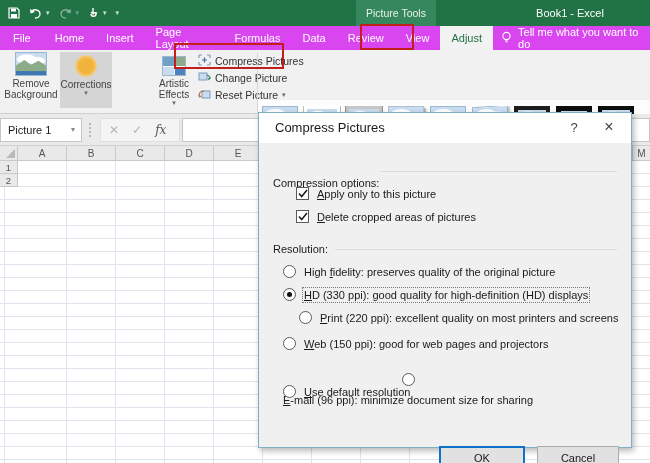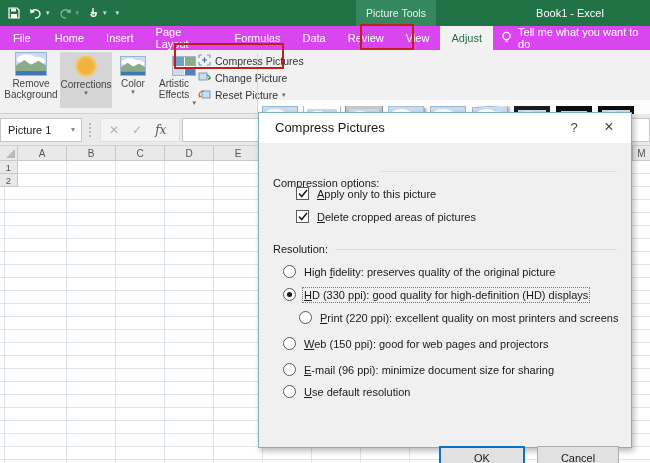--- a/index.html
+++ b/index.html
@@ -188,28 +188,21 @@
       <svg class="scene" width="32" height="24" style="border:1px solid #9ab6d0">
           <use href="#scene"></use>
         </svg>
       <span class="lbl">Remove Background</span>
     </div>
     <div class="bigbtn" style="left:60px; width:52px; background:#d5d5d5;">
       <span class="sun"></span>
       <span class="lbl">Corrections</span>
       <span class="arrow-s">▾</span>
     </div>
-    <div class="bigbtn" style="left:114px; width:38px;">
-      <svg class="scene" width="26" height="20" style="margin-top:4px;border:1px solid #9ab6d0">
-          <use href="#scene"></use>
-        </svg>
-      <span class="lbl">Color</span>
-      <span class="arrow-s">▾</span>
-    </div>
-    <div class="bigbtn" style="left:152px; width:44px;align-items:flex-end;">
+    <div class="bigbtn" style="left:152px; width:44px;">
       <span class="tiles">
           <i style="background:#6fa0c8"></i>
           <i style="background:#8cab88"></i>
           <i style="background:#c9dcf0"></i>
           <i style="background:#4f81bd"></i>
         </span>
       <span class="lbl">Artistic Effects</span>
       <span class="arrow-s">▾</span>
     </div>
 
@@ -353,21 +346,21 @@
         <span class="lab focus"><span></span><span class="key">H</span><span>D (330 ppi): good quality for high-definition (HD) displays</span></span>
       </div>
       <div class="opt" style="left:24px; top:168px;padding-left:16px;">
         <span class="rad"></span>
         <span class="lab"><span></span><span class="key">P</span><span>rint (220 ppi): excellent quality on most printers and screens</span></span>
       </div>
       <div class="opt" style="left:24px; top:194px;">
         <span class="rad"></span>
         <span class="lab"><span></span><span class="key">W</span><span>eb (150 ppi): good for web pages and projectors</span></span>
       </div>
-      <div class="opt" style="left:24px; top:220px;">
+      <div class="opt" style="left:24px; top:230px;flex-direction:column;">
         <span class="rad"></span>
         <span class="lab"><span></span><span class="key">E</span><span>-mail (96 ppi): minimize document size for sharing</span></span>
       </div>
       <div class="opt" style="left:24px; top:242px;">
         <span class="rad"></span>
         <span class="lab"><span></span><span class="key">U</span><span>se default resolution</span></span>
       </div>
 
       <div class="dlg-btn okbtn">OK</div>
       <div class="dlg-btn cancelbtn">Cancel</div>

